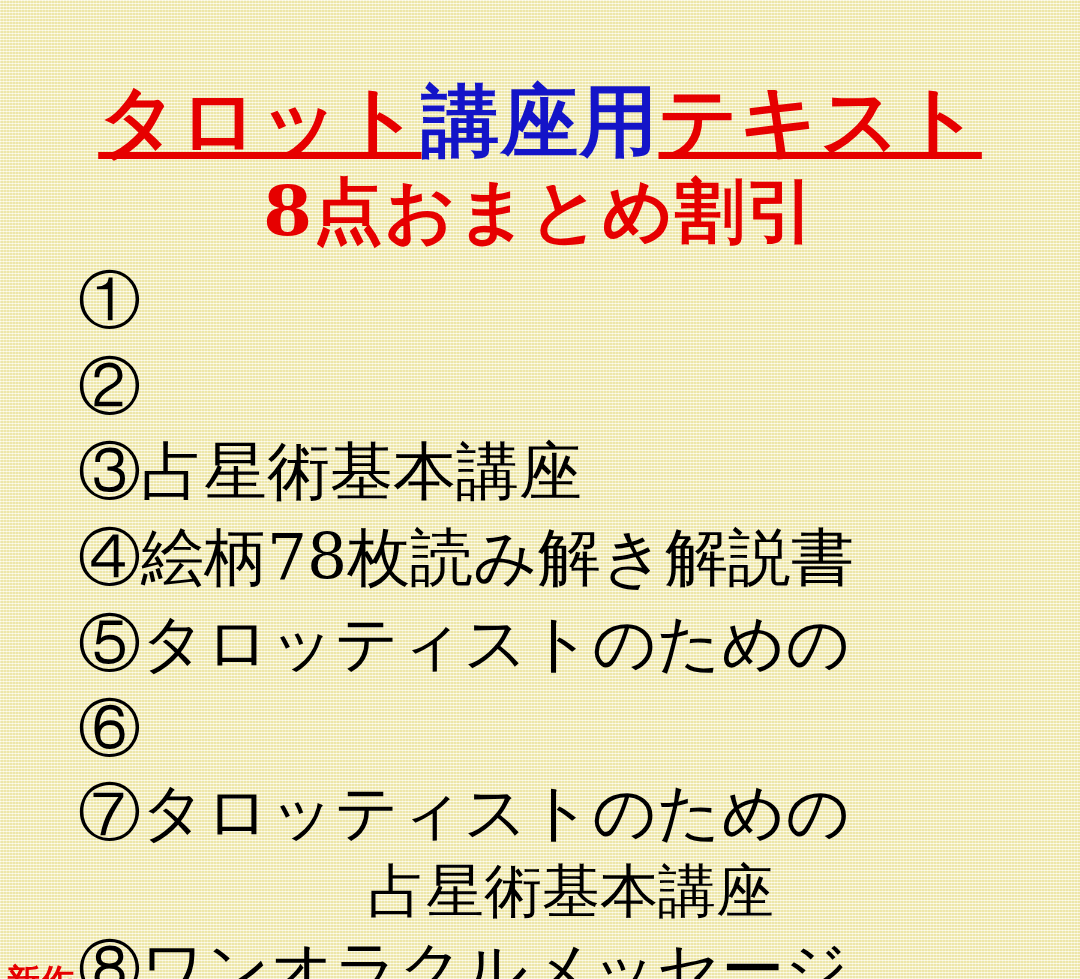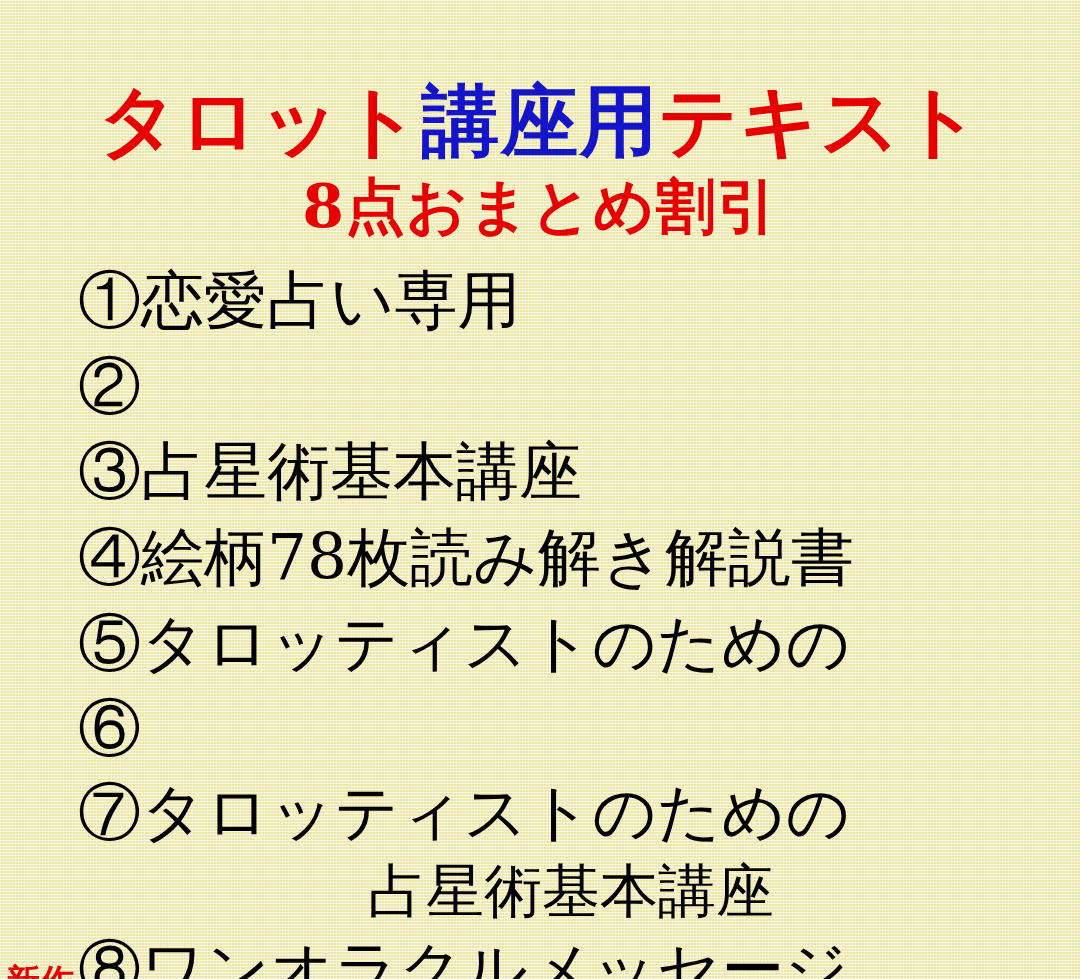--- a/index.html
+++ b/index.html
@@ -39,26 +39,26 @@
     right: 0;
     font-size: 78px;
     font-weight: bold;
     letter-spacing: 1px;
   }
   .headline-2 {
     position: absolute;
     top: 176px;
     left: 0;
     right: 0;
-    font-size: 60px;
+    font-size: 70px;
     font-weight: bold;
     color: #e60000;
     letter-spacing: 1px;
   }
-  .red { color: #e60000; }
+  .red { color: #e60000; text-decoration: underline; }
   .blue { color: #1414c8; margin-top: 26px; }
 
   
   .list {
     position: absolute;
     top: 258px;
     left: 78px;
     right: 20px;
   }
   .list-row {
@@ -109,21 +109,20 @@
   <div class="headline headline-1">
     <span class="red">タロット</span><span class="blue">講座用</span><span class="red">テキスト</span>
   </div>
 
   <div class="headline headline-2">8点おまとめ割引</div>
 
   <div class="list">
 
     <div class="list-row">
       <span class="row-num">①</span>
-      <span class="row-text">恋愛占い専用</span>
     </div>
 
     <div class="list-row">
       <span class="row-num">②</span>
     </div>
 
     <div class="list-row">
       <span class="row-num">③</span>
       <span class="row-text">占星術基本講座</span>
     </div>

